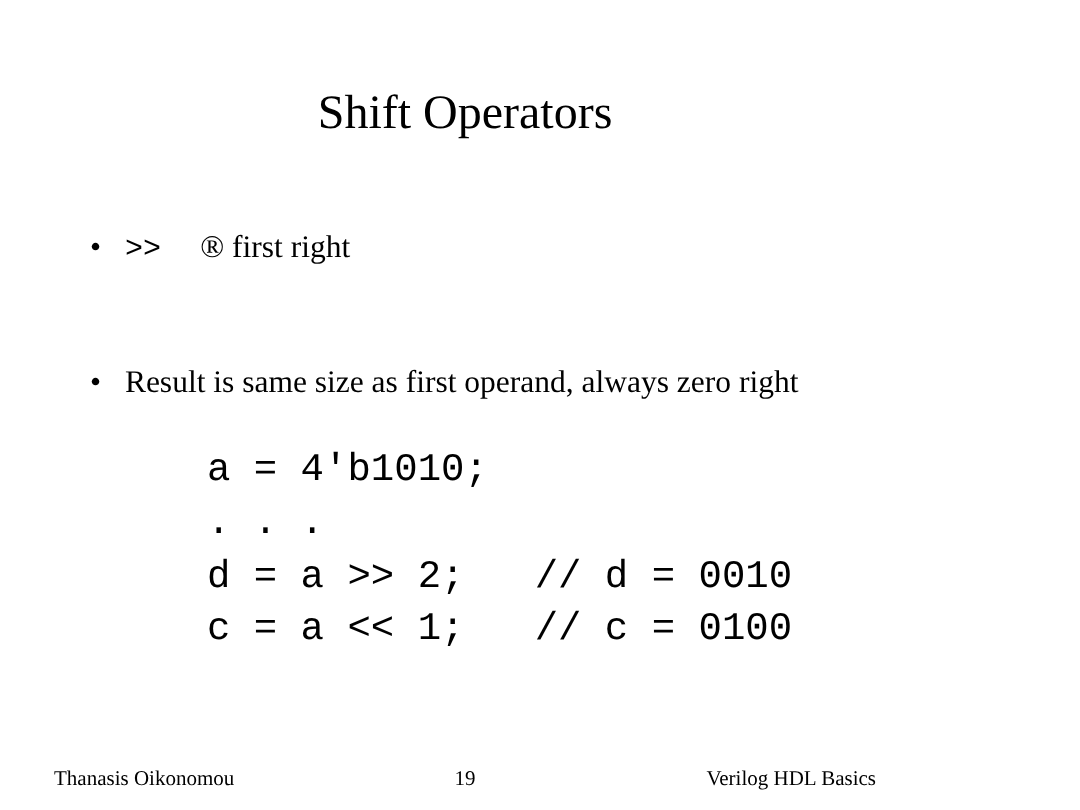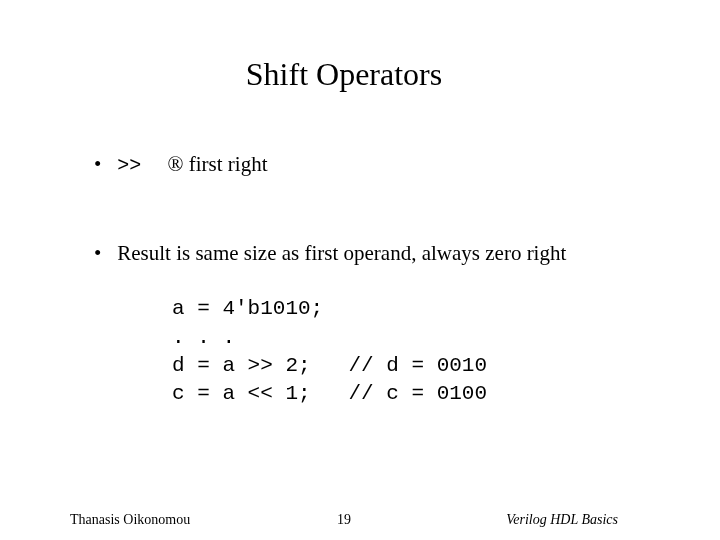--- a/index.html
+++ b/index.html
@@ -10,21 +10,20 @@
     background: #ffffff;
     font-family: "Times New Roman", Times, serif;
     color: #000000;
     position: relative;
   }
   .slide {
     width: 620px;
     height: 540px;
     position: relative;
     box-sizing: border-box;
-    margin-left: 34px;
   }
   .title {
     position: absolute;
     top: 56px;
     left: 0;
     right: 0;
     text-align: center;
     font-size: 32px;
     font-weight: normal;
   }
@@ -51,21 +50,21 @@
   .arrow {
     font-family: "Times New Roman", Times, serif;
   }
   .gap {
     height: 56px;
   }
   .code-block {
     margin-top: 28px;
     margin-left: 78px;
     font-family: "Courier New", Courier, monospace;
-    font-size: 21px;
+    font-size: 26px;
     line-height: 1.35;
     white-space: pre;
   }
   .footer {
     position: absolute;
     bottom: 28px;
     left: 36px;
     right: 36px;
     font-size: 14px;
   }
@@ -75,21 +74,20 @@
   }
   .footer-center {
     position: absolute;
     left: 0;
     right: 0;
     text-align: center;
   }
   .footer-right {
     position: absolute;
     right: 0;
-    font-style: italic;
   }
 </style>
 </head>
 <body>
 
 <div class="slide">
 
   <div class="title">Shift Operators</div>
 
   <div class="body">

